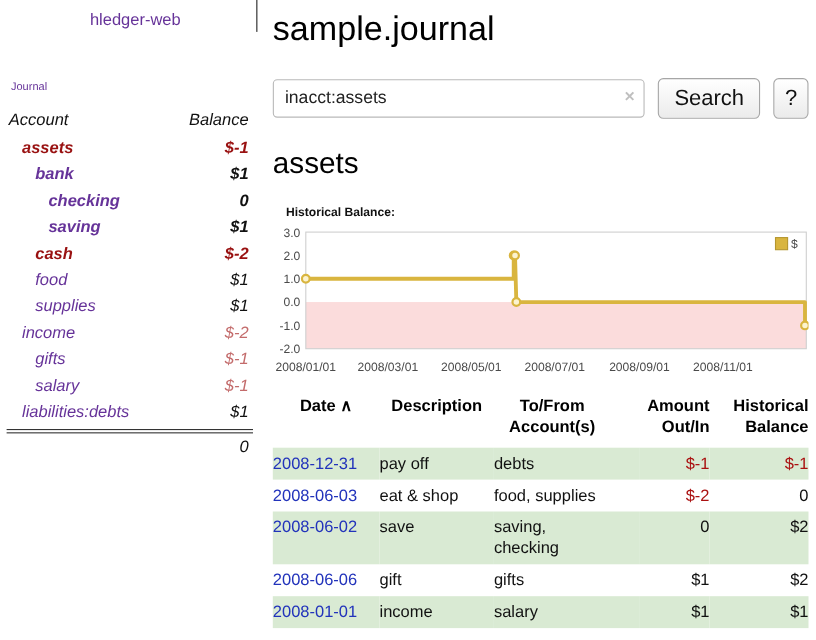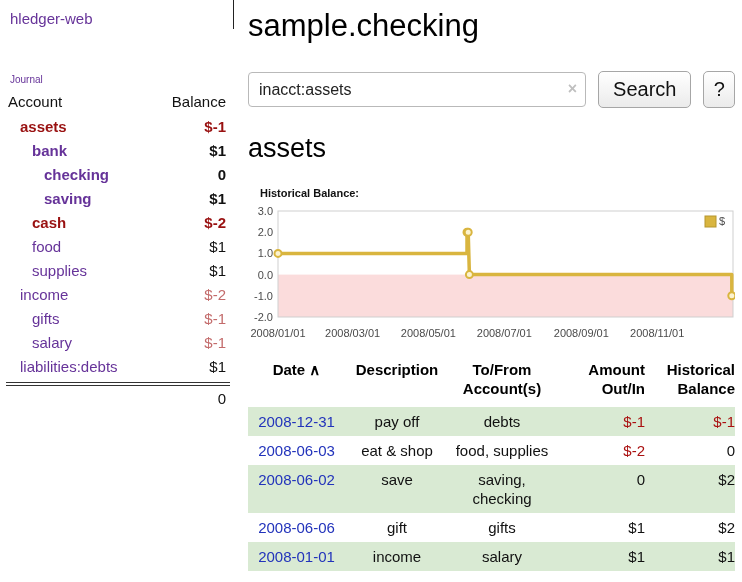--- a/index.html
+++ b/index.html
@@ -4,23 +4,23 @@
 <style>
   html,body{margin:0;padding:0;background:#fff;}
   body{
     width:742px;height:582px;position:relative;overflow:hidden;
     font-family:"Liberation Sans",sans-serif;color:#111;
   }
   a{text-decoration:none;cursor:pointer;}
 
   
   .sidebar{position:absolute;left:0;top:0;width:236px;}
-  .app-title{display:block;margin:10px 0 0 10px;font-size:15px;color:#663399;}
+  .app-title{display:block;margin:10px 0 0 10px;font-size:15px;color:#663399;text-align:center;}
   .nav-journal{display:block;margin:47px 0 0 10px;font-size:10px;color:#663399;}
-  .acct-table{margin-top:4px;font-size:15px;}
+  .acct-table{margin-top:12px;font-size:15px;font-style:italic;}
   .acct-head{display:flex;justify-content:space-between;padding:4px 10px 5px 8px;color:#111;}
   .srow{display:flex;justify-content:space-between;align-items:baseline;padding:3px 10px 3px 8px;line-height:18px;}
   .srow.bold{font-weight:bold;}
   .srow .name a{color:#663399;}
   .bal{color:#111;}
   .bal.neg{color:#c36b6b;}
   .srow.bold .bal.neg{color:#991111;}
   .srow.bold.neg .name a{color:#991111;}
   .ind1{padding-left:12px;}
   .ind2{padding-left:24px;text-align:right;}
@@ -48,21 +48,21 @@
   .btn.help{width:33px;padding:0;}
   .section-heading{font-size:27px;font-weight:normal;margin:25px 0 0 0;color:#000;}
   .chart-label{font-size:11px;font-weight:bold;margin:23px 0 6px 12px;}
   #chart{width:487px;height:140px;}
   #chart text{font-family:"Liberation Sans",sans-serif;font-size:11px;fill:#4a4a4a;}
 
   
   .reg{border-collapse:collapse;width:487px;margin-top:13px;font-size:15px;table-layout:fixed;}
   .reg th{font-weight:bold;text-align:center;vertical-align:top;padding:2px 0 9px 0;line-height:19px;color:#000;}
   .reg th.r,.reg td.r{text-align:right;}
-  .reg td{vertical-align:top;padding:5px 0;line-height:19px;text-align:center;}
+  .reg td{vertical-align:top;padding:5px 0;line-height:19px;}
   .reg td.acct,.reg th.acct{padding-right:26px;}
   .reg tr.green{background:#d9ead3;}
   .reg td.date a{color:#2233bb;}
   .reg td.amt.neg{color:#aa1111;}
   .sort{font-weight:bold;font-size:15px;}
 </style>
 </head>
 <body>
 
 <div class="sidebar">
@@ -123,21 +123,21 @@
     <div class="total-rule"></div>
     <div class="total-row">
       <span class="bal">0</span>
     </div>
   </div>
 </div>
 
 <div class="divider"></div>
 
 <div class="main">
-  <h1 class="page-title">sample.checking</h1>
+  <h1 class="page-title">sample.journal</h1>
 
   <div class="search-row">
     <div class="search-box">
       <input class="search-input" type="text" value="inacct:assets" style="">
       <span class="clear-icon">×</span>
     </div>
     <button class="btn">Search</button>
     <button class="btn help">?</button>
   </div>
 

